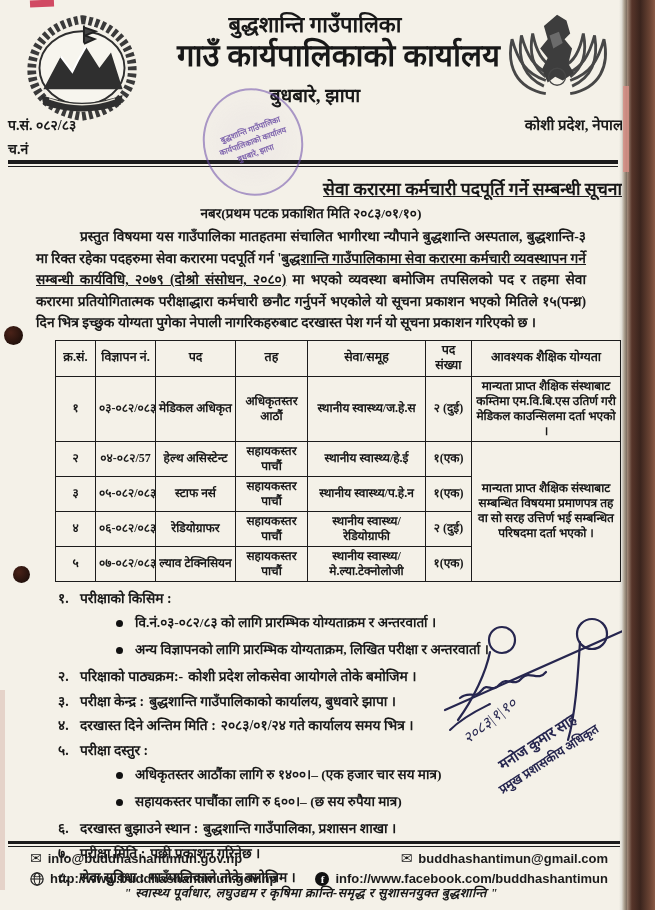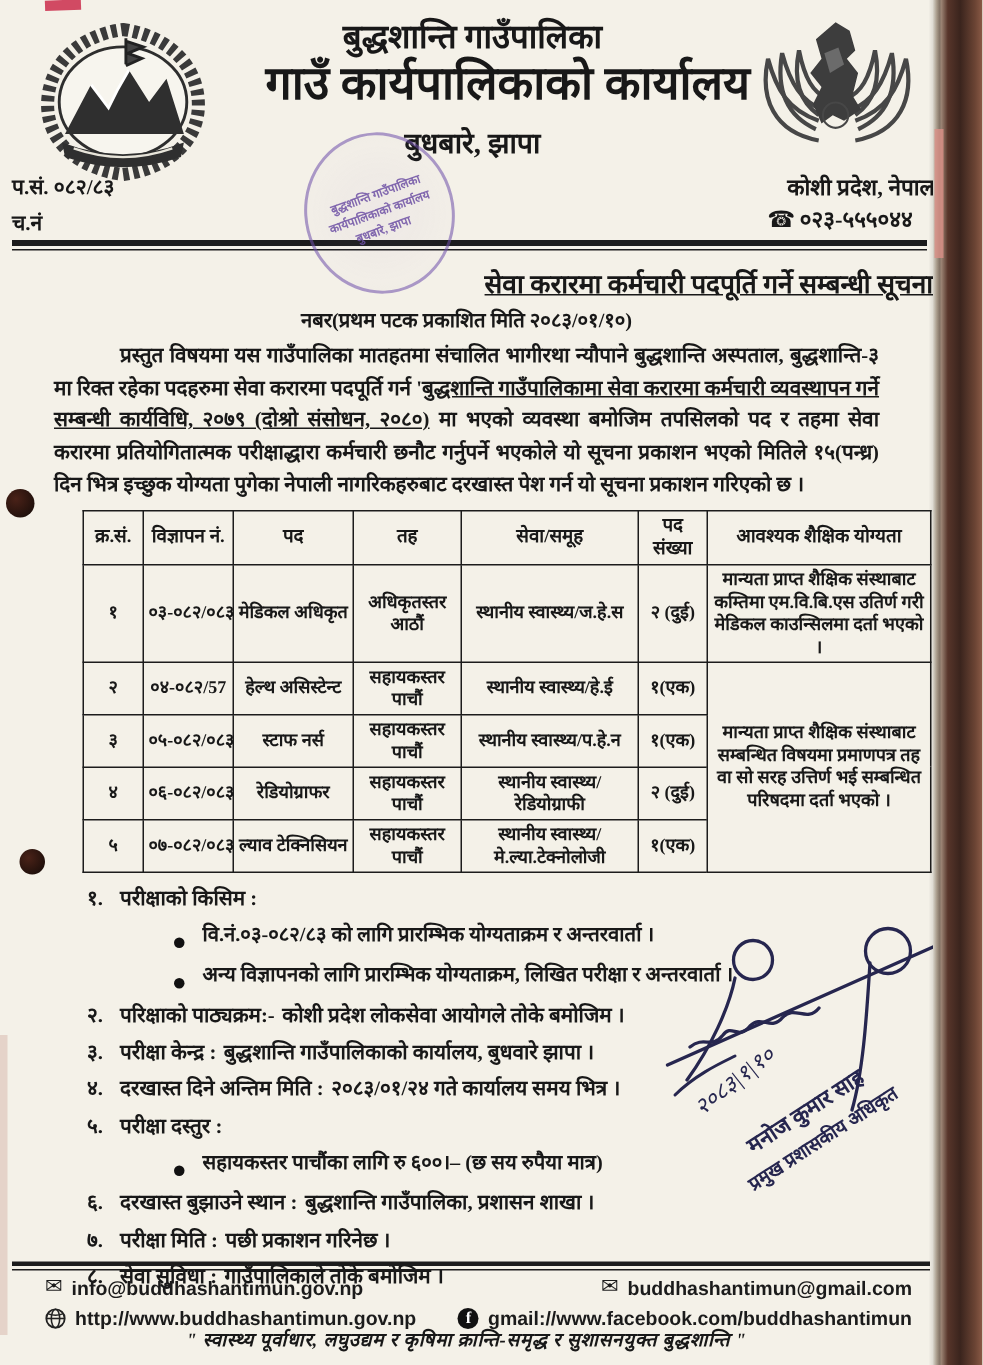--- a/index.html
+++ b/index.html
@@ -68,21 +68,21 @@
   col.c-sn{width:40px;} col.c-ad{width:60px;} col.c-post{width:80px;}
   col.c-lvl{width:72px;} col.c-srv{width:118px;} col.c-cnt{width:46px;} col.c-q{width:149px;}
 
   
   .list{margin:8px 30px 0 58px;font-size:13.8px;}
   .li{display:flex;margin-bottom:6px;line-height:18.5px;}
   .li .num{font-weight:bold;width:22px;flex:none;}
   .li .lab{font-weight:bold;margin-right:5px;white-space:nowrap;}
   .li .txt{font-weight:bold;}
   .bullets{margin:2px 0 8px 58px;}
-  .brow{display:flex;align-items:flex-end;margin-bottom:9px;line-height:18px;}
+  .brow{display:flex;align-items:flex-start;margin-bottom:9px;line-height:18px;}
   .bdot{flex:none;width:7px;height:7px;border-radius:50%;background:#111;margin:6px 12px 0 0;}
   .btxt{font-weight:bold;font-size:13.5px;}
 
   
   .sig-block{position:absolute;left:430px;top:612px;width:215px;height:190px;z-index:8;}
   .sig-name{
     position:absolute;left:8px;top:118px;width:210px;transform:rotate(-33deg);
     color:#26264f;font-weight:bold;font-size:14.5px;text-align:center;line-height:1.5;
   }
   .sig-name .t2{font-size:12.5px;}
@@ -135,21 +135,20 @@
       <path d="M78,88 C110,82 120,58 114,30 C108,52 100,66 78,74"></path>
       <path d="M80,80 C102,70 108,50 104,26 C98,48 90,60 76,66"></path>
       <path d="M78,70 C92,60 96,44 92,24 C88,44 82,54 72,58"></path>
     </g>
     <path d="M64,4 L74,10 L78,24 L72,30 L80,40 L76,56 L82,66 L70,74 L62,70 L54,76 L48,62 L54,50 L46,40 L54,30 L50,16 Z" fill="#3d3d3d"></path>
     <path d="M56,26 L66,22 L70,34 L60,40 Z" fill="#6b6b6b"></path>
     <circle cx="64" cy="70" r="9" fill="none" stroke="#474747" stroke-width="1.5"></circle>
   </svg>
 
   <div class="province">कोशी प्रदेश, नेपाल</div>
-  <div class="phone-line"><span class="phone-icon">☎</span><span>०२३-५५५०४४</span></div>
 
   <div class="refs">
     <div>प.सं. ०८२/८३</div>
     <div>च.नं</div>
   </div>
 
   <div class="stamp">
     <div>बुद्धशान्ति गाउँपालिका</div>
     <div>कार्यपालिकाको कार्यालय</div>
     <div>बुधबारे, झापा</div>
@@ -263,20 +262,24 @@
       <span class="txt">२०८३/०१/२४ गते कार्यालय समय भित्र ।</span>
     </div>
 
     <div class="li">
       <span class="num">५.</span>
       <span class="lab">परीक्षा दस्तुर :</span>
     </div>
     <div class="bullets">
       <div class="brow">
           <span class="bdot"></span>
+          <span class="btxt">अधिकृतस्तर आठौंका लागि रु १४००।– (एक हजार चार सय मात्र)</span>
+        </div>
+      <div class="brow">
+          <span class="bdot"></span>
           <span class="btxt">सहायकस्तर पाचौंका लागि रु ६००।– (छ सय रुपैया मात्र)</span>
         </div>
     </div>
 
     <div class="li">
       <span class="num">६.</span>
       <span class="lab">दरखास्त बुझाउने स्थान :</span>
       <span class="txt">बुद्धशान्ति गाउँपालिका, प्रशासन शाखा ।</span>
     </div>
     <div class="li">
@@ -333,18 +336,18 @@
             <line x1="1" y1="8" x2="15" y2="8" stroke="#222" stroke-width="1.2"></line>
             <path d="M2.5,4.5 Q8,6.5 13.5,4.5" fill="none" stroke="#222" stroke-width="1"></path>
           </svg>
       </span>
       <span>http://www.buddhashantimun.gov.np</span>
     </div>
     <div class="f-item">
       <span class="f-ico">
           <span class="fb-circle">f</span>
         </span>
-      <span>gmail://www.facebook.com/buddhashantimun</span>
+      <span>info://www.facebook.com/buddhashantimun</span>
     </div>
   </div>
 </div>
 
 <div class="slogan">" स्वास्थ्य पूर्वाधार, लघुउद्यम र कृषिमा क्रान्ति-समृद्ध र सुशासनयुक्त बुद्धशान्ति "</div>
 
 </body></html>

